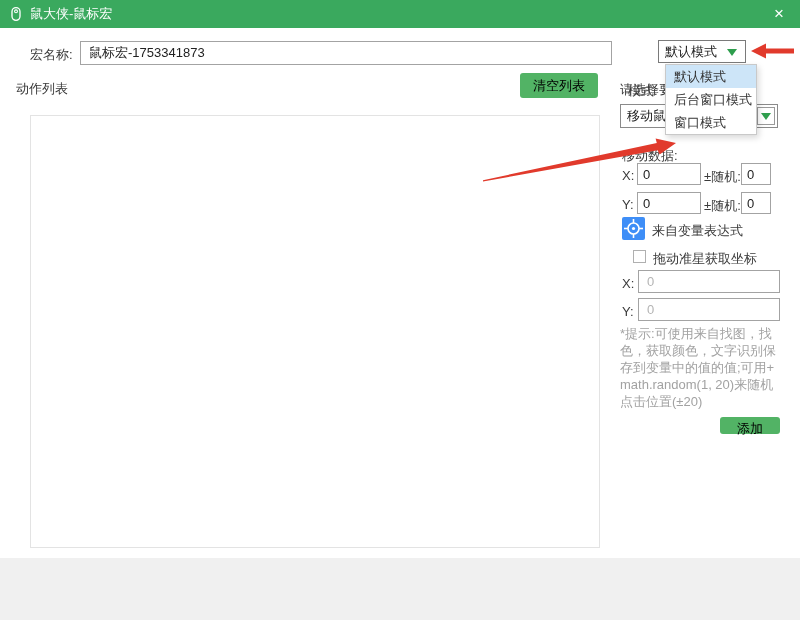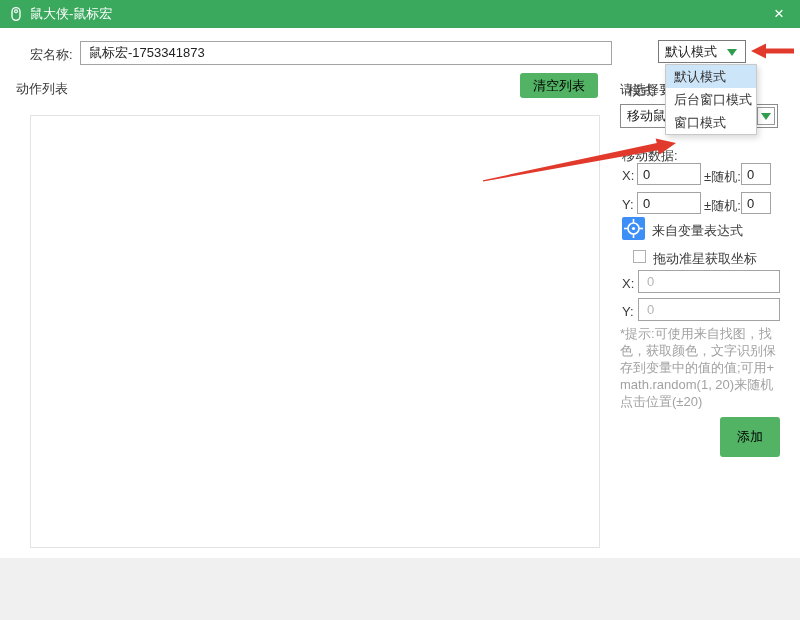--- a/index.html
+++ b/index.html
@@ -63,21 +63,21 @@
     background:#3e8ef7; border-radius:2px; cursor:pointer;
   }
   .checkbox {
     position:absolute; left:633px; top:250px; width:13px; height:13px;
     background:#fff; border:1px solid #b0b0b0; cursor:pointer;
   }
   .hint {
     position:absolute; left:620px; top:325px; width:164px;
     font-size:13px; line-height:17px; color:#a2a2a2; word-break:break-all;
   }
-  #add-btn { left:720px; top:417px; width:60px; height:40px; line-height:24px; }
+  #add-btn { left:720px; top:417px; width:60px; height:17px; line-height:24px; }
   
   .dropdown {
     position:absolute; left:665px; top:64px; width:92px;
     background:#fff; border:1px solid #c9c9c9;
     box-shadow:2px 3px 6px rgba(0,0,0,0.15); z-index:20;
   }
   .dropdown .item {
     height:23px; line-height:23px; padding:0 8px; font-size:13px; color:#333;
     white-space:nowrap; cursor:pointer;
   }

